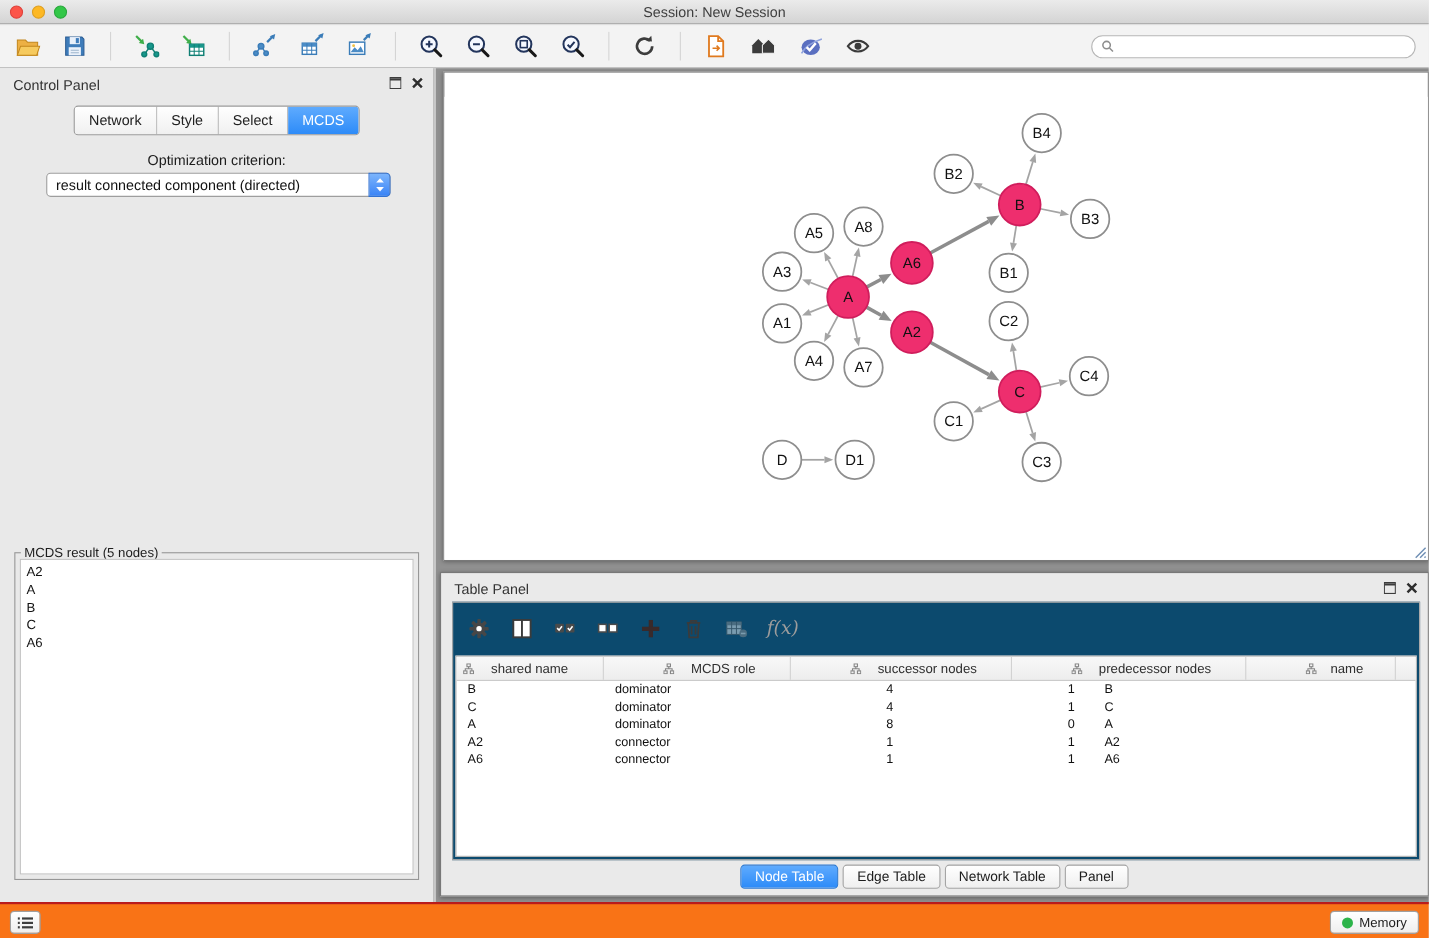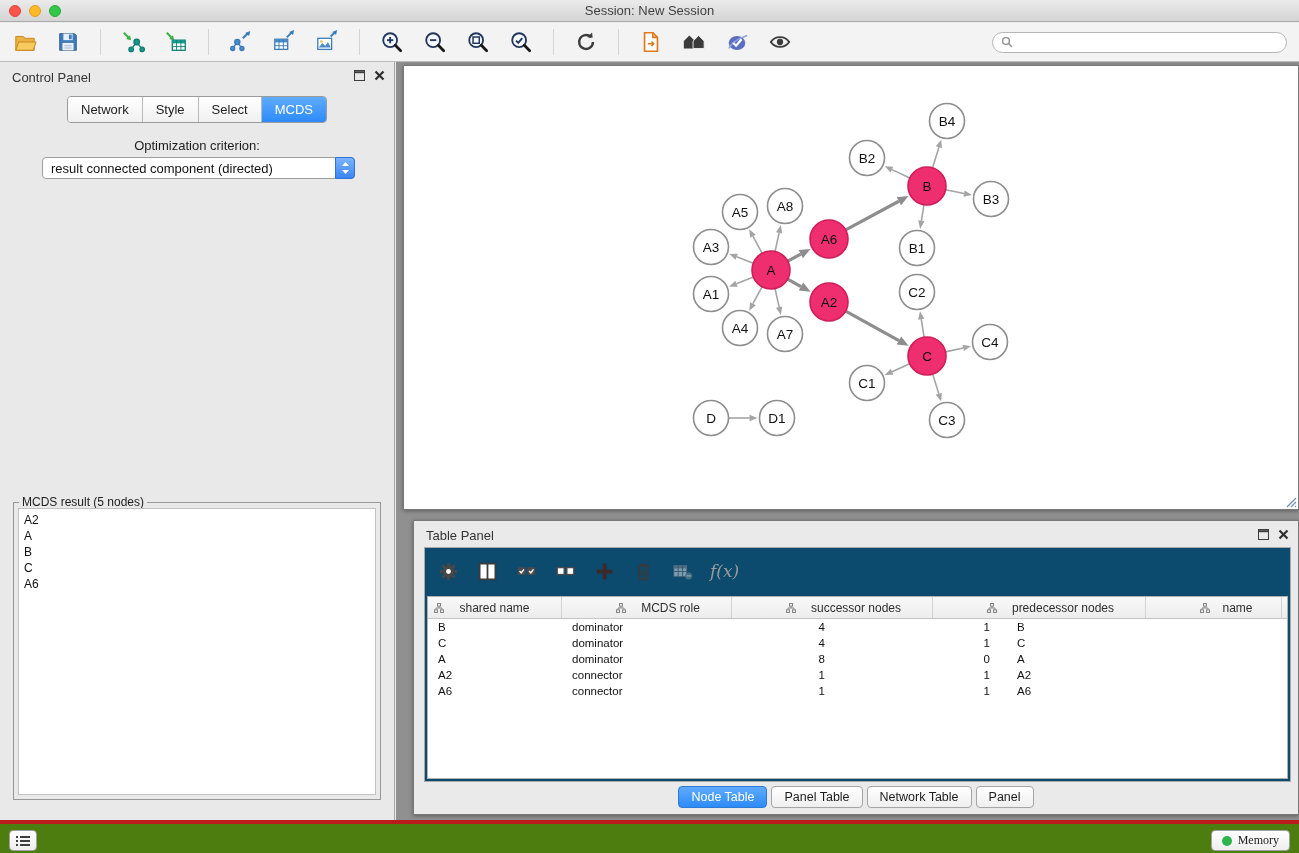--- a/index.html
+++ b/index.html
@@ -67,21 +67,21 @@
   
   .network-window { position:absolute; left:7px; top:3px; right:0; height:445px;
     background:#fff; border:1px solid #787878; box-shadow:0 1px 4px rgba(0,0,0,.35); }
   .nw-titlebar { position:relative; height:22px; background:linear-gradient(#ededed,#d6d6d6);
     border-bottom:1px solid #9e9e9e; }
   .nw-titlebar .title { text-align:center; line-height:21px; font-size:13px; color:#333; }
   .nw-content { position:absolute; top:22px; left:0; right:0; bottom:0; background:#fff; overflow:hidden; }
   .grip { position:absolute; right:1px; bottom:1px; }
 
   
-  .table-panel { position:absolute; left:17px; right:0; top:458px; height:295px;
+  .table-panel { position:absolute; left:4px; right:0; top:458px; height:295px;
     background:#eaeaea; border:1px solid #787878; box-shadow:0 1px 4px rgba(0,0,0,.35); }
   .tp-header { position:relative; height:26px; }
   .tp-title { position:absolute; left:12px; top:7px; font-size:13px; color:#333; }
   .tp-body { position:absolute; top:26px; left:10px; right:7px; bottom:32px; background:#0c4a6e;
     border:1px solid #a9a9a9; }
   .tp-tools { height:46px; display:flex; align-items:center; padding:0 12px; gap:17px; }
   .tpi { width:22px; height:22px; display:flex; align-items:center; justify-content:center; flex:0 0 auto; }
   .tpi svg { width:21px; height:21px; }
   .fx { font-family:"DejaVu Serif", serif; font-style:italic; font-size:17px; color:#9c9c9c; }
   .tp-table { position:absolute; top:48px; left:2px; right:2px; bottom:2px;
@@ -92,22 +92,22 @@
   .th .hicon { position:absolute; left:6px; top:6px; line-height:0; }
   .tr { display:flex; height:16px; }
   .td { font-size:11.5px; line-height:16px; color:#111; white-space:nowrap; overflow:hidden;
     padding:0 12px 0 10px; flex:0 0 auto; }
   .tp-tabs { position:absolute; bottom:6px; left:0; right:0; display:flex; justify-content:center; gap:4px; }
   .tp-tab { padding:3px 12px; font-size:12.5px; color:#1c1c1c; border:1px solid #a5a5a5; border-radius:4px;
     background:linear-gradient(#ffffff,#efefef); white-space:nowrap; }
   .tp-tab.active { background:linear-gradient(#5fabfe,#2d8bf8); border-color:#2e7ad2; color:#fff; }
 
   
-  .statusbar { position:absolute; left:0; right:0; bottom:0; height:33px; background:#4d7c0f;
-    border-top:4px solid #b91c1c;font-family:Liberation Serif, serif; }
+  .statusbar { position:absolute; left:0; right:0; bottom:0; height:33px; background:#f97316;
+    border-top:2px solid #b91c1c; }
   .sb-left-btn { position:absolute; left:9px; top:6px; width:28px; height:21px; border:1px solid #a0a0a0;
     border-radius:4px; background:linear-gradient(#ffffff,#eeeeee); display:flex; align-items:center; justify-content:center; }
   .memory-btn { position:absolute; right:9px; top:6px; height:21px; padding:0 10px; border:1px solid #a0a0a0;
     border-radius:4px; background:linear-gradient(#ffffff,#eeeeee); display:flex; align-items:center; gap:6px;
     font-size:12px; color:#1c1c1c; }
   .mem-dot { width:10px; height:10px; border-radius:50%; background:#2db44a; display:inline-block; }
 </style>
 </head>
 <body>
 
@@ -613,21 +613,21 @@
                 <div class="td" style="width: 122px; text-align: left;">connector</div>
                 <div class="td" style="width: 153px; text-align: right;">1</div>
                 <div class="td" style="width: 165px; text-align: right;">1</div>
                 <div class="td" style="width: 88px; text-align: left; padding-left: 15px;">A6</div>
               </div>
             </div>
         </div>
       </div>
       <div class="tp-tabs" id="tp-tabs">
           <div class="tp-tab active">Node Table</div>
-          <div class="tp-tab">Panel Table</div>
+          <div class="tp-tab">Edge Table</div>
           <div class="tp-tab">Network Table</div>
           <div class="tp-tab">Panel</div>
         </div>
     </div>
   </div>
 
   <div class="statusbar">
     <span class="sb-left-btn">
         <svg width="14" height="12" viewBox="0 0 14 12">
           <g fill="#3e3e3e">

